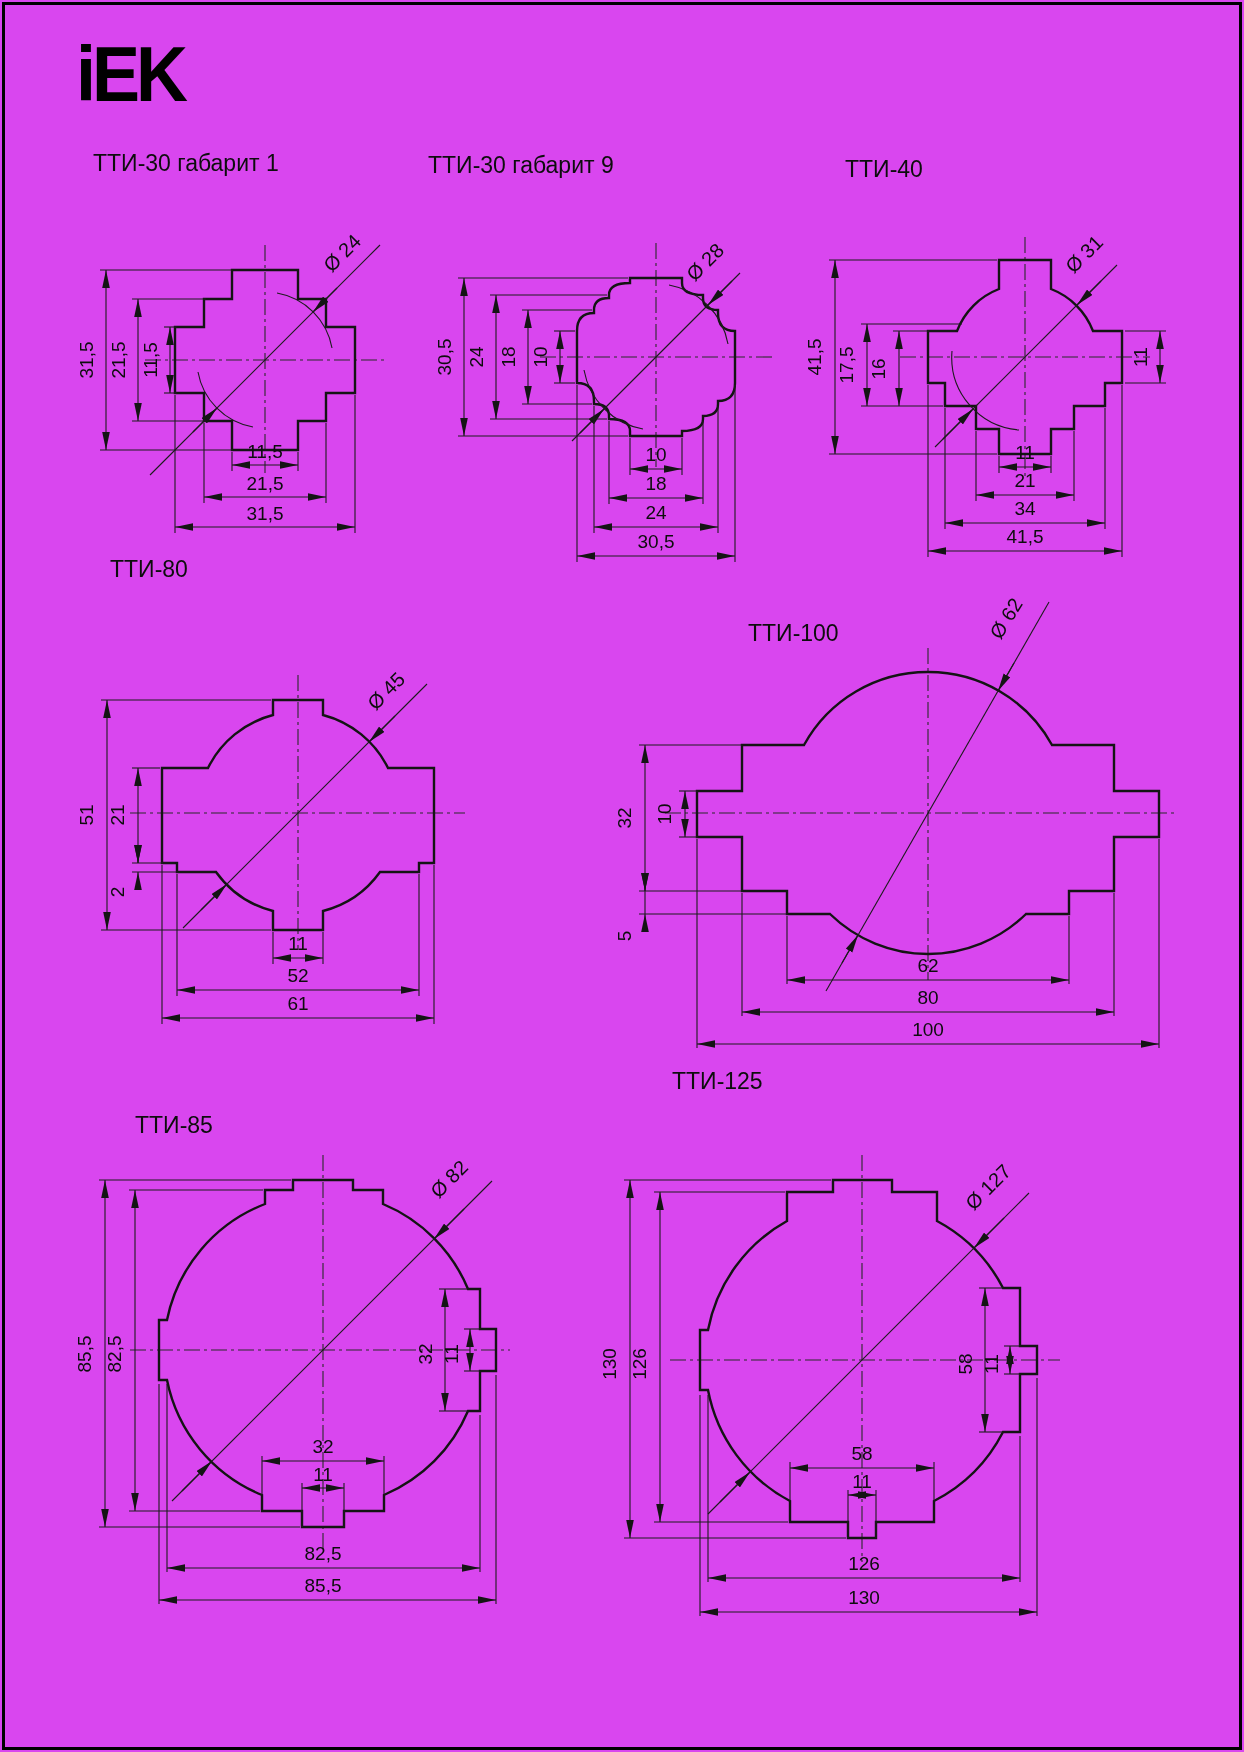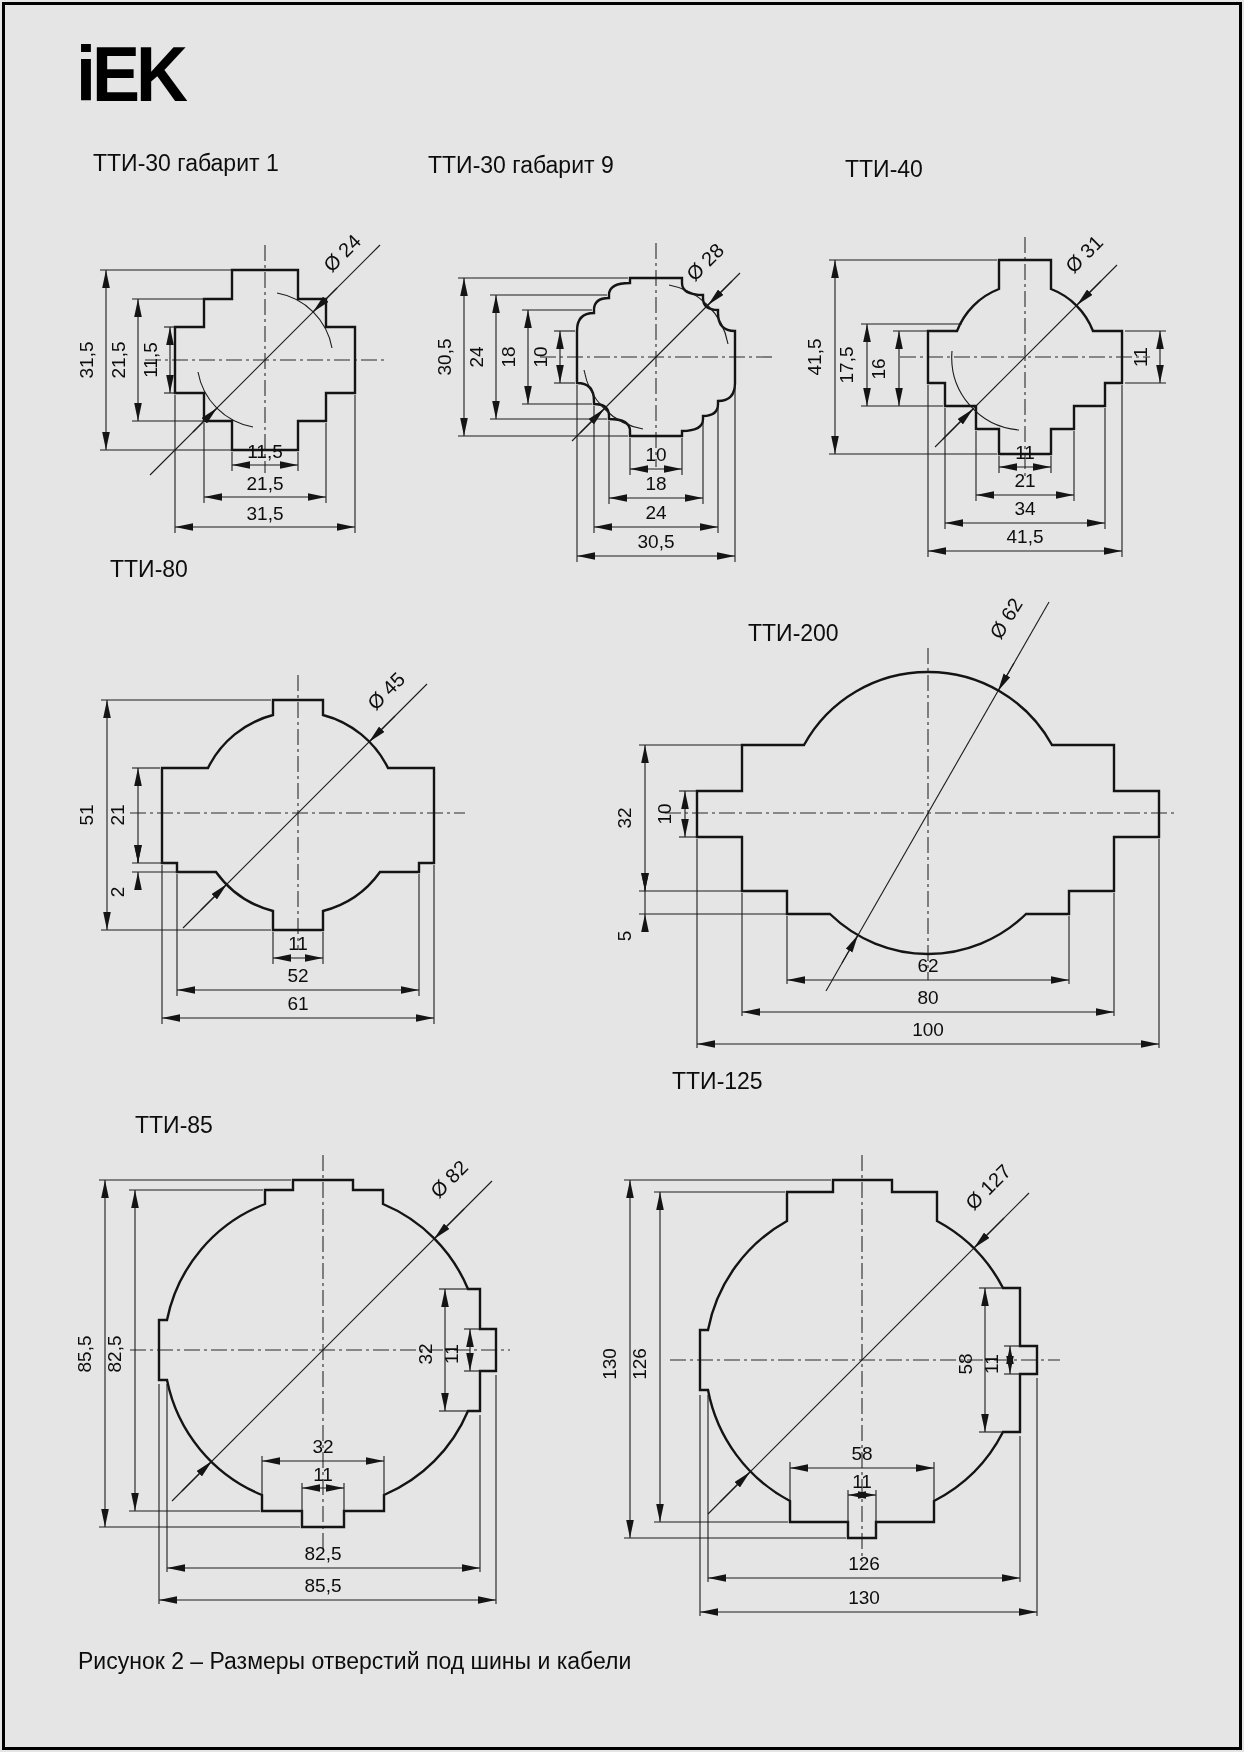--- a/index.html
+++ b/index.html
@@ -1,16 +1,16 @@
 <!DOCTYPE html>
 <html><head>
 <meta charset="utf-8">
 <style>
   html,body{margin:0;padding:0;background:#fff;}
-  #page{position:relative;width:1244px;height:1752px;background:#e5e5e5;overflow:hidden;
+  #page{position:relative;width:1244px;height:1752px;background:#d946ef;overflow:hidden;
         font-family:"Liberation Sans",sans-serif;color:#111;}
   .frame{position:absolute;inset:2px;border:3px solid #000;}
   .logo{position:absolute;left:76px;top:38px;font-weight:900;font-size:72px;
         letter-spacing:-4px;color:#000;transform:scaleY(1.08);line-height:1;}
   .dtitle{position:absolute;font-size:23px;color:#0d0d0d;}
   .caption{position:absolute;left:78px;top:1648px;font-size:23px;color:#0d0d0d;}
   svg{position:absolute;overflow:visible;}
   .o{fill:none;stroke:#141414;stroke-width:2.4;stroke-linejoin:miter;}
   .t{fill:none;stroke:#1c1c1c;stroke-width:1.1;}
   .c{fill:none;stroke:#2a2a2a;stroke-width:1.1;stroke-dasharray:16 4 3 4;}
@@ -22,21 +22,21 @@
 <body>
 
 <div id="page">
   <div class="frame"></div>
   <div class="logo">iEK</div>
 
   <div class="dtitle" style="left:93px;top:150px;width:225px">ТТИ-30 габарит 1</div>
   <div class="dtitle" style="left:428px;top:152px;width:225px">ТТИ-30 габарит 9</div>
   <div class="dtitle" style="left:845px;top:156px;width:140px">ТТИ-40</div>
   <div class="dtitle" style="left:110px;top:556px;width:140px">ТТИ-80</div>
-  <div class="dtitle" style="left:748px;top:620px;width:148px">ТТИ-200</div>
+  <div class="dtitle" style="left:748px;top:620px;width:148px">ТТИ-100</div>
   <div class="dtitle" style="left:135px;top:1112px;width:140px">ТТИ-85</div>
   <div class="dtitle" style="left:672px;top:1068px;width:150px">ТТИ-125</div>
 
   <svg style="left:60px;top:195px" width="330" height="345" viewBox="0 0 330 345">
     <defs>
       <marker id="ah1" viewBox="0 0 18 8" refX="18" refY="4" markerWidth="18" markerHeight="8" markerUnits="userSpaceOnUse" orient="auto-start-reverse">
         <path d="M18,4 L0,7.8 L0,0.2 Z"></path>
       </marker>
     </defs>
     <g>
@@ -396,14 +396,13 @@
       <line class="t" x1="308" y1="345" x2="336" y2="345" marker-start="url(#ah7)" marker-end="url(#ah7)"></line>
       <text class="dim" x="322" y="310" text-anchor="middle">58</text>
       <text class="dim" x="322" y="338" text-anchor="middle">11</text>
       <line class="t" x1="168" y1="428" x2="480" y2="428" marker-start="url(#ah7)" marker-end="url(#ah7)"></line>
       <line class="t" x1="160" y1="462" x2="497" y2="462" marker-start="url(#ah7)" marker-end="url(#ah7)"></line>
       <text class="dim" x="324" y="420" text-anchor="middle">126</text>
       <text class="dim" x="324" y="454" text-anchor="middle">130</text>
     </g>
   </svg>
 
-  <div class="caption">Рисунок 2 – Размеры отверстий под шины и кабели</div>
 </div>
 
 </body></html>

